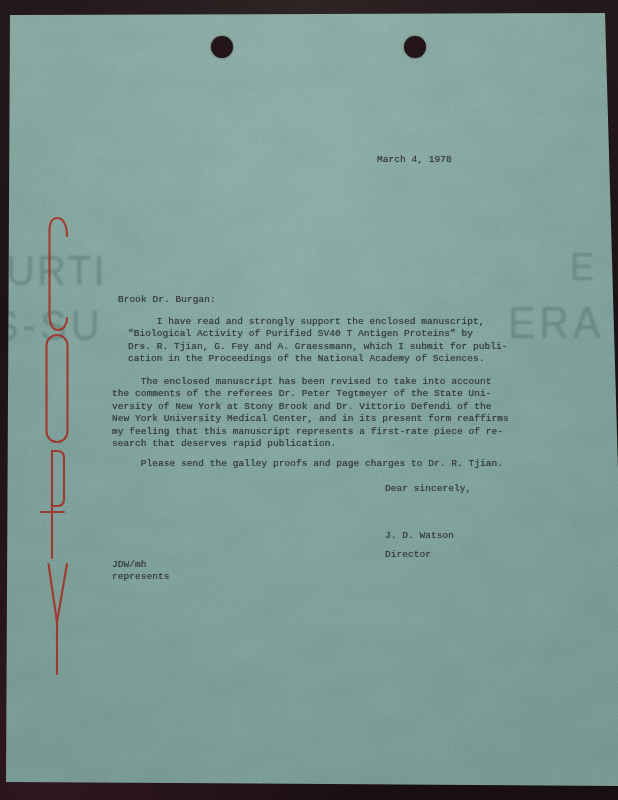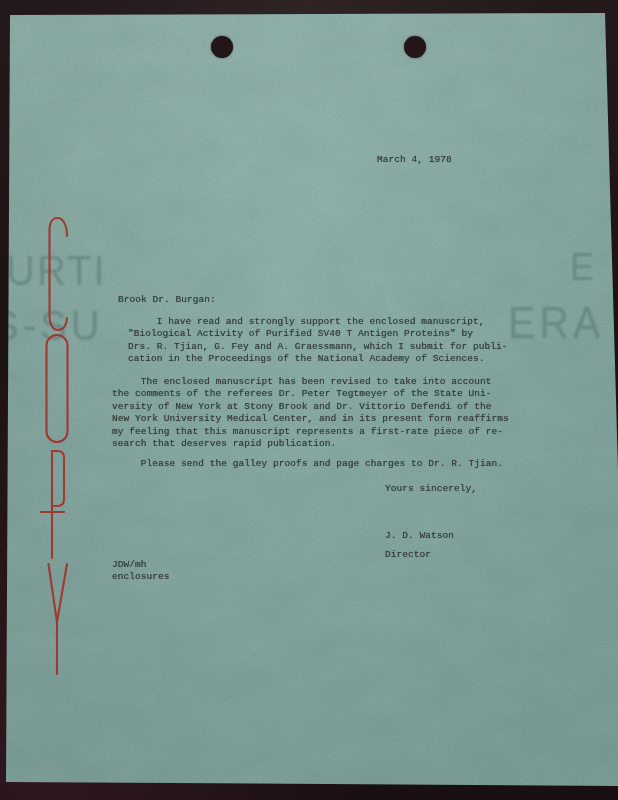--- a/index.html
+++ b/index.html
@@ -85,25 +85,25 @@
 "Biological Activity of Purified SV40 T Antigen Proteins" by
 Drs. R. Tjian, G. Fey and A. Graessmann, which I submit for publi-
 cation in the Proceedings of the National Academy of Sciences.</div>
     <div class="typed t-p3">     Please send the galley proofs and page charges to Dr. R. Tjian.</div>
     <div class="typed t-p2">     The enclosed manuscript has been revised to take into account
 the comments of the referees Dr. Peter Tegtmeyer of the State Uni-
 versity of New York at Stony Brook and Dr. Vittorio Defendi of the
 New York University Medical Center, and in its present form reaffirms
 my feeling that this manuscript represents a first-rate piece of re-
 search that deserves rapid publication.</div>
-    <div class="typed t-closing">Yours sincerely,</div>
+    <div class="typed t-closing">Dear sincerely,</div>
     <div class="typed t-signature">J. D. Watson
 Director</div>
     <div class="typed t-reference">JDW/mh
-enclosures</div>
+represents</div>
 
     <svg class="copy-stamp" viewBox="0 0 40 470" role="img" aria-label="COPY">
       <g fill="none" stroke="#a23228" stroke-width="2.1" stroke-linecap="round" opacity="0.92">
         <path d="M27 20 C27 9 23 2 17.5 2 C11 2 9.5 8 9.5 15 L9.5 100 C9.5 108 12.5 114 18 114 C23.5 114 27 109 27 102"></path>
         <rect x="6.5" y="119" width="21" height="107" rx="10.5"></rect>
         <path d="M12 342 L12 235 L17.5 235 Q24 235 24 242 L24 283 Q24 290 17.5 290 L12 290 M1 296 L24 296"></path>
         <path d="M8.5 348 L17 406 L17 458 M27 348 L17 406"></path>
       </g>
     </svg>
 

